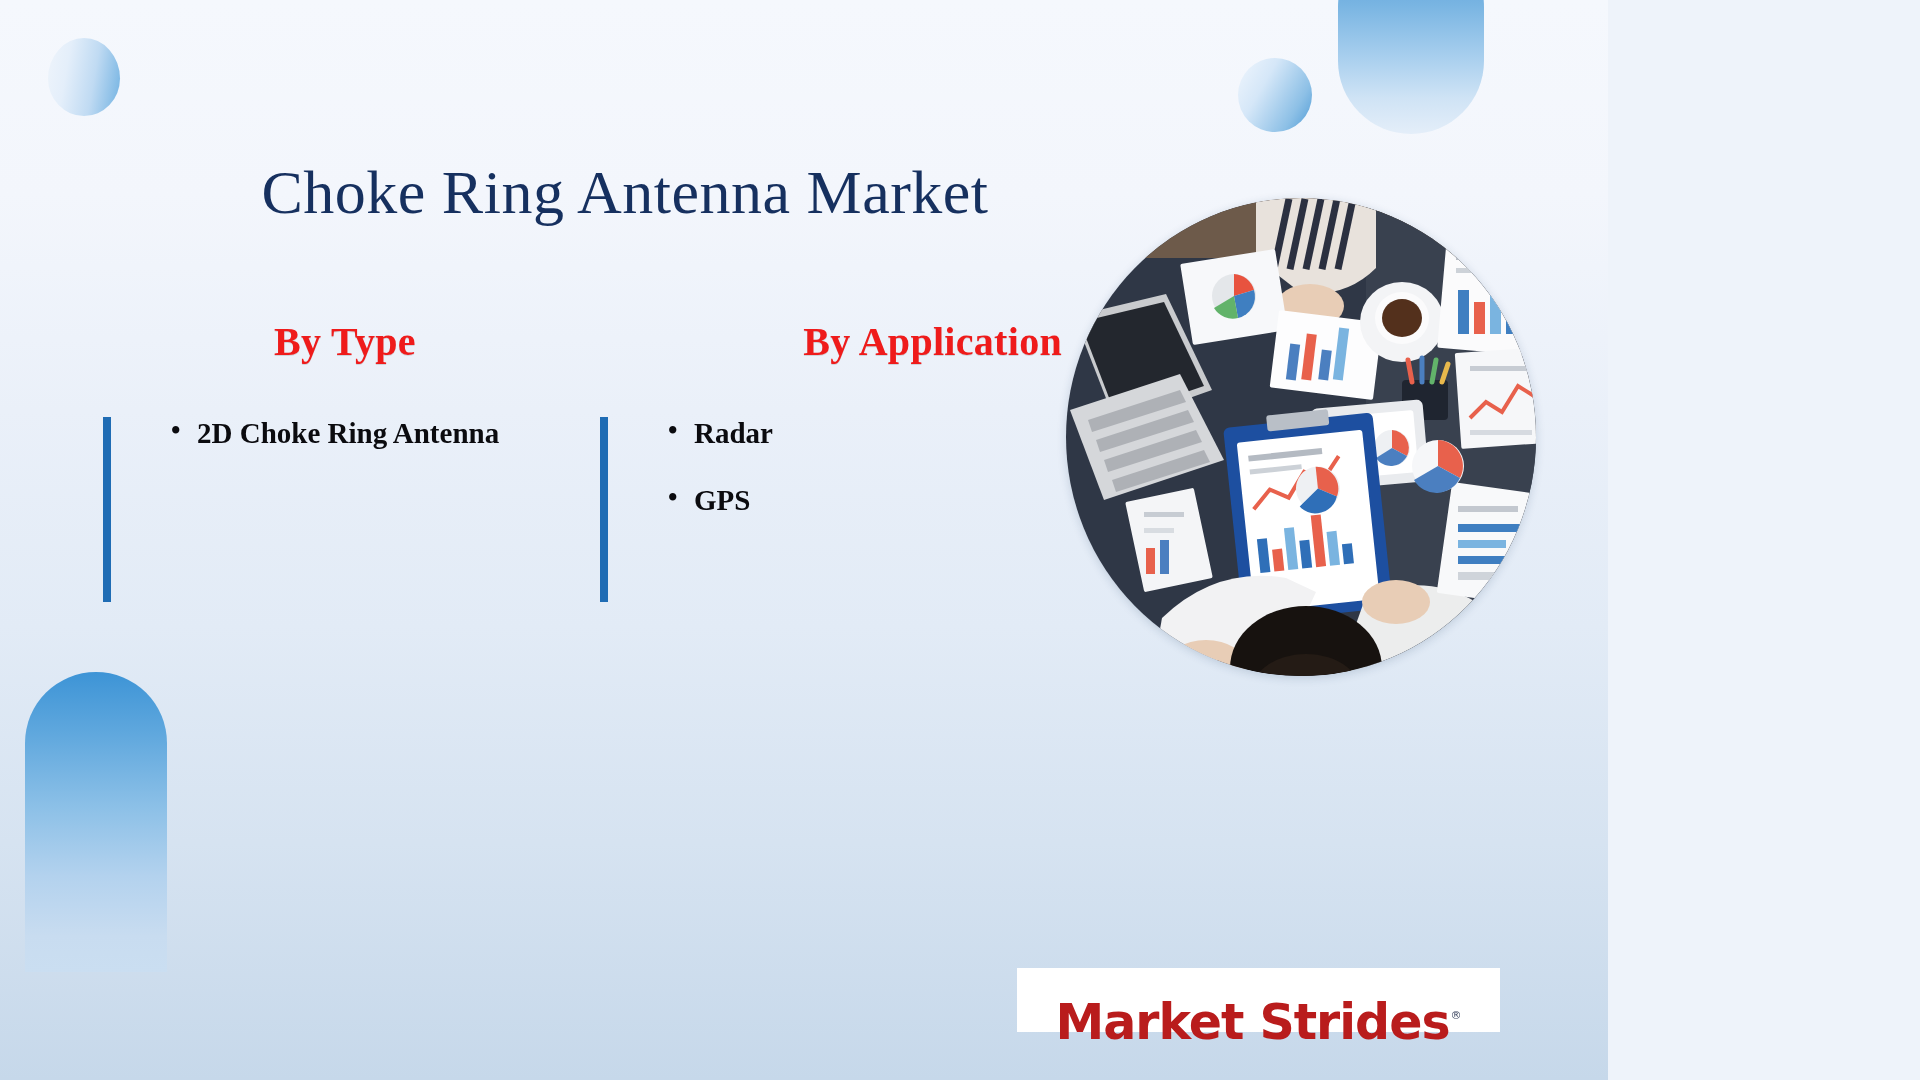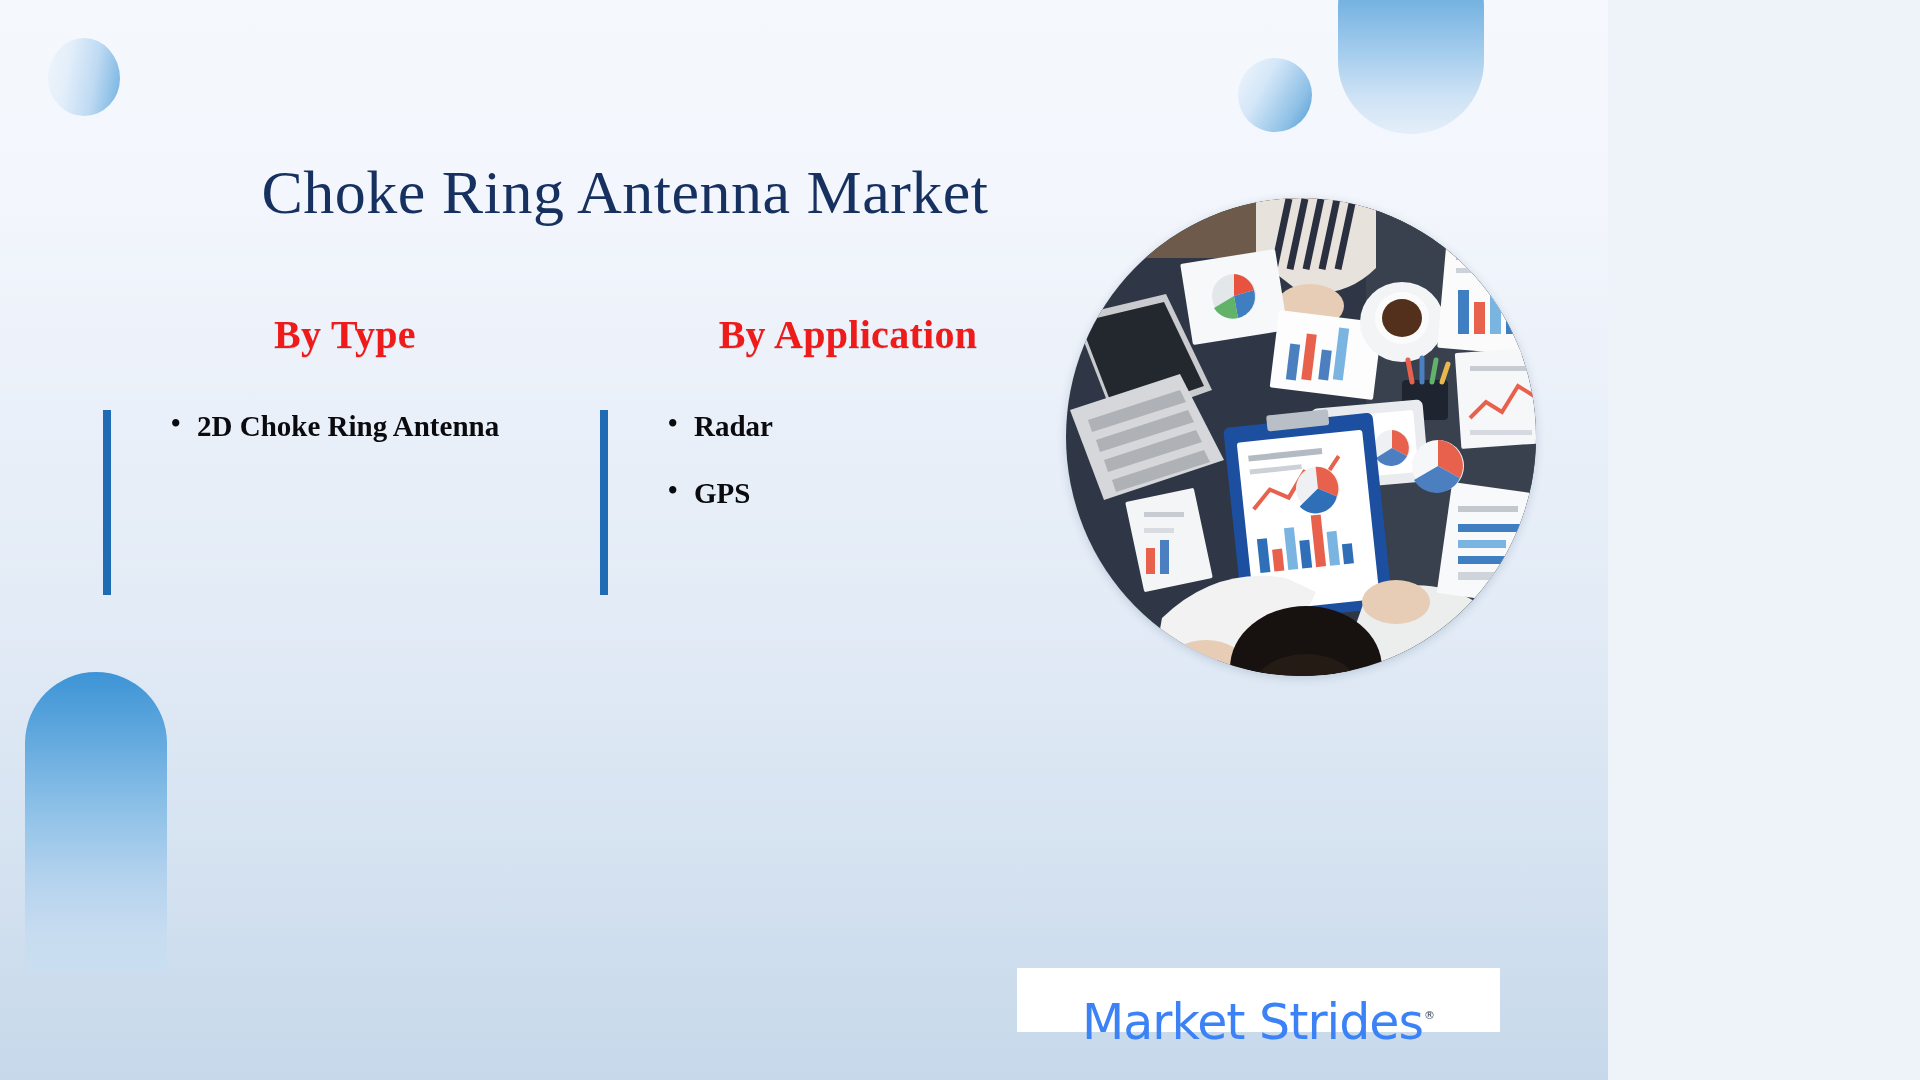--- a/index.html
+++ b/index.html
@@ -38,34 +38,34 @@
   #title{
     position:absolute;left:0;top:158px;width:1250px;
     text-align:center;
     font-family:"Liberation Serif", serif;
     font-size:62px;line-height:1.1;
     color:#16305f;
     letter-spacing:.5px;
     font-weight:400;
   }
   
-  .col{position:absolute;top:311px;}
+  .col{position:absolute;top:318px;}
   #col-type{left:95px;width:500px;}
   #col-app{left:592px;width:470px;}
   .col-heading{
     font-family:"Liberation Serif", serif;
     font-weight:bold;
     font-size:40px;
     color:#ef1b1b;
     text-align:center;
     margin:0 0 52px 0;
     letter-spacing:.3px;
     text-shadow:0 1px 0 rgba(0,0,0,.12);
   }
-  #col-app .col-heading{text-align:center;padding-left:42px;}
+  #col-app .col-heading{text-align:right;padding-left:42px;}
   .list-wrap{position:relative;padding-left:36px;min-height:185px;}
   .accent-bar{
     position:absolute;left:8px;top:0;width:8px;height:185px;
     background:#1f6cb4;
   }
   .bullets{list-style:none;margin:12px;padding:0 0 0 28px;}
   .bullets li{
     font-family:"Liberation Serif", serif;
     font-weight:bold;
     font-size:29px;
@@ -87,23 +87,23 @@
   }
   #photo svg{display:block;width:100%;height:100%;}
   
   #logo{
     position:absolute;left:1017px;top:968px;width:483px;height:64px;
     background:#ffffff;
     display:flex;align-items:center;justify-content:center;
   }
   #logo-text{
     font-family:"DejaVu Sans", sans-serif;
-    font-weight:normal;
+    font-weight:bold;
     font-size:49px;
-    color:#3b82f6;
+    color:#b91c1c;
     letter-spacing:-1px;
     white-space:nowrap;
     margin-top:44px;
   }
   #logo-reg{
     font-family:"DejaVu Sans", sans-serif;
     font-size:11px;color:#3b4560;
     align-self:flex-end;margin-bottom:10px;margin-left:1px;
   }
 </style>

